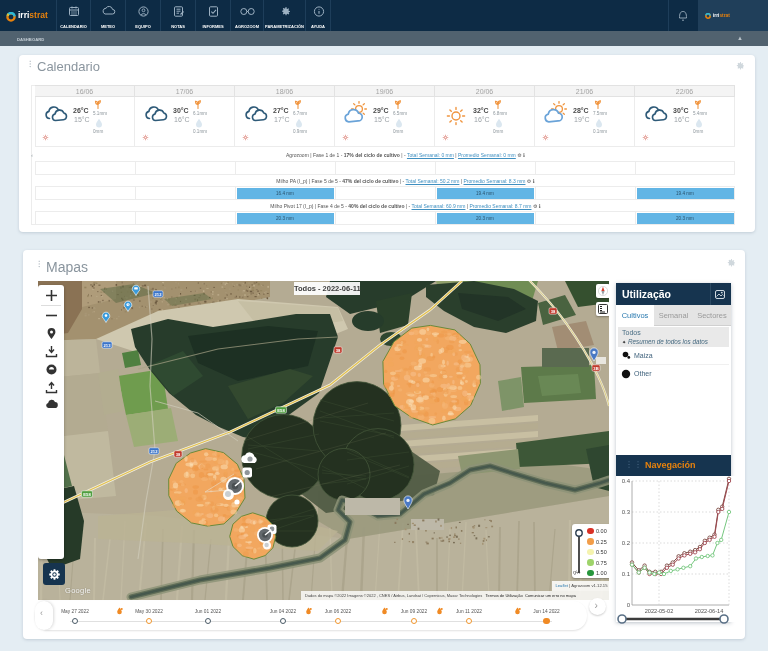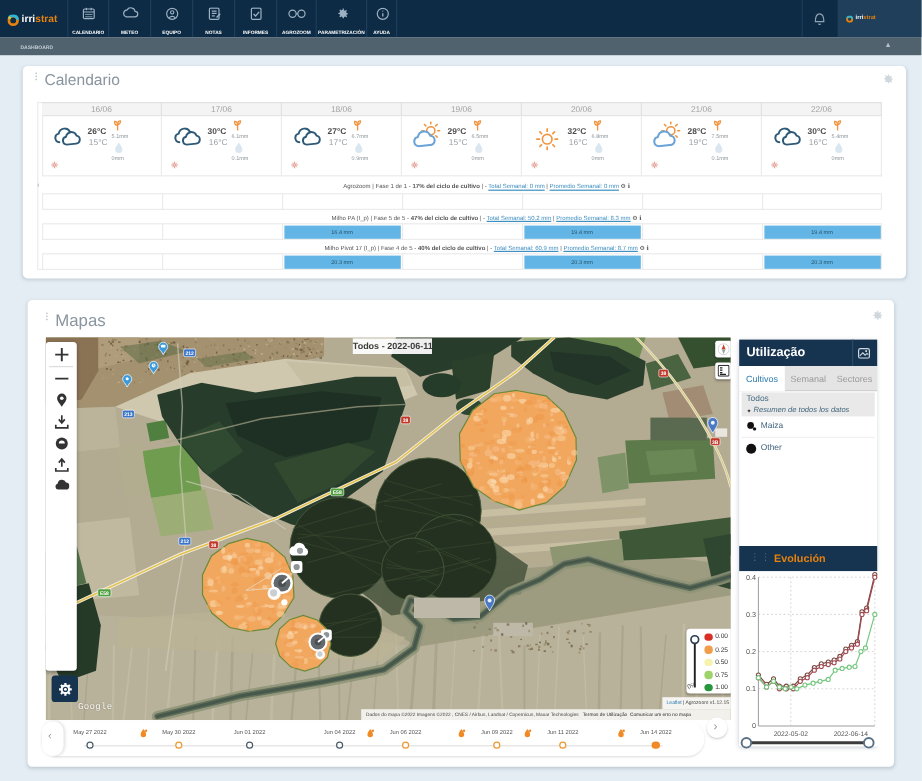--- a/index.html
+++ b/index.html
@@ -1380,21 +1380,21 @@
 <div class="abs" style="left:549px;top:288.5px;width:6.5px;height:6.5px;border-radius:50%;background:#27963c;"></div>
 <div class="abs" style="left:558px;top:289.0px;font-size:5.5px;color:#333;">1.00</div>
 <svg class="abs" style="left:536px;top:246px" width="10" height="50" viewBox="0 0 10 50">
         <line x1="5" y1="8" x2="5" y2="46" stroke="#222" stroke-width="1.6"></line>
         <circle cx="5" cy="6" r="3.2" fill="#fff" stroke="#2c3e50" stroke-width="1.4"></circle>
       </svg>
 <div class="abs" style="left:535px;top:288px;font-size:5px;color:#333;transform:rotate(-15deg);">0℅</div>
 <div class="abs" style="left:263px;top:310px;width:308px;height:9px;background:rgba(255,255,255,.8);"></div>
 <div class="abs" style="left:267px;top:312px;font-size:4px;color:#444;white-space:nowrap;">Dados do mapa ©2022 Imagens ©2022 , CNES / Airbus, Landsat / Copernicus, Maxar Technologies&nbsp;&nbsp;&nbsp;<span style="color:#222">Termos de Utilização</span>&nbsp;&nbsp;<span style="color:#222">Comunicar um erro no mapa</span></div>
 <div class="abs" style="left:514px;top:300px;width:59px;height:10px;background:rgba(255,255,255,.85);font-size:4.2px;white-space:nowrap;overflow:hidden;color:#444;line-height:10px;text-align:center;"><span style="color:#2a7ab0">Leaflet</span> | Agrozoom v1.12.15</div>
-<div class="abs" style="left:27px;top:305px;font-size:7.5px;color:#fff;text-shadow:0 0 1.5px rgba(0,0,0,.4);opacity:.9;letter-spacing:.3px;font-family:Liberation Mono, monospace;">Google</div>
+<div class="abs" style="left:27px;top:305px;font-size:7.5px;color:#fff;text-shadow:0 0 1.5px rgba(0,0,0,.4);opacity:.9;letter-spacing:.3px;">Google</div>
 </div>
   <div id="navpanel">
       <div class="abs" style="left:0;top:0;width:115px;height:339px;background:#fff;box-shadow:0 1px 4px rgba(60,80,100,.35);"></div>
 <div class="abs" style="left:0;top:0;width:115px;height:22px;background:#16344f;">
         <div class="abs" style="left:6px;top:5px;font-size:10.5px;font-weight:bold;color:#fff;">Utilização</div>
         <div class="abs" style="left:94px;top:0;width:1px;height:22px;background:#2c4a63;"></div>
         <svg class="abs" style="left:99px;top:6.5px" width="10" height="9" viewBox="0 0 10 9">
           <rect x="0.5" y="0.5" width="9" height="8" rx="1.5" fill="none" stroke="#cfd8df" stroke-width="1"></rect>
           <path d="M1.5 6.5 L4 4 L6 6 L7.5 4.5 L8.5 5.5" fill="none" stroke="#cfd8df" stroke-width="0.9"></path>
           <circle cx="6.8" cy="2.6" r="0.9" fill="#cfd8df"></circle>
@@ -1416,21 +1416,21 @@
         </svg>
         <div class="abs" style="left:16px;top:4.5px;font-size:7px;color:#41637d;">Maiza</div>
       </div>
 <div class="abs" style="left:2px;top:82px;width:111px;height:18px;">
         <svg class="abs" style="left:3px;top:3.5px" width="10" height="10" viewBox="0 0 10 10">
           <circle cx="5" cy="5" r="4.2" fill="#111"></circle>
         </svg>
         <div class="abs" style="left:16px;top:4.5px;font-size:7px;color:#41637d;">Other</div>
       </div>
 <div class="abs" style="left:0;top:172px;width:115px;height:21px;background:#16344f;">
-        <div class="abs" style="left:29px;top:5px;font-size:9px;font-weight:bold;color:#e8820c;">Evolución</div>
+        <div class="abs" style="left:29px;top:5px;font-size:9px;font-weight:bold;color:#e8820c;">Navegación</div>
         <div class="abs" style="left:9px;top:5px;font-size:8px;color:#51708c;letter-spacing:1px;">⋮⋮</div>
       </div>
     </div>
   <div id="evochart" class="abs" style="left:616px;top:476px;width:124px;height:152px;">
       <svg width="124" height="146" viewBox="0 0 124 146" style="display:block">
 <rect width="124" height="146" fill="#fff"></rect>
 <line x1="16" y1="5" x2="113" y2="5" stroke="#ccc" stroke-width="0.7" stroke-dasharray="1.5,2"></line>
 <line x1="16" y1="36" x2="113" y2="36" stroke="#ccc" stroke-width="0.7" stroke-dasharray="1.5,2"></line>
 <line x1="16" y1="67" x2="113" y2="67" stroke="#ccc" stroke-width="0.7" stroke-dasharray="1.5,2"></line>
 <line x1="16" y1="98" x2="113" y2="98" stroke="#ccc" stroke-width="0.7" stroke-dasharray="1.5,2"></line>

